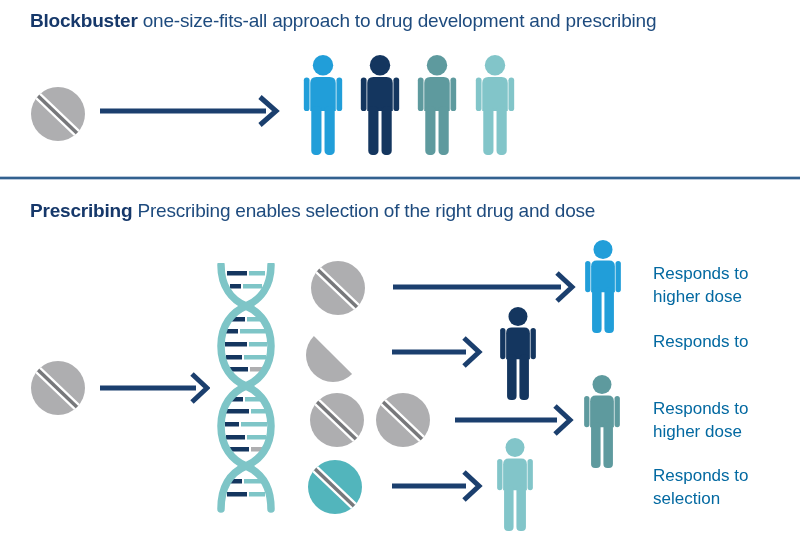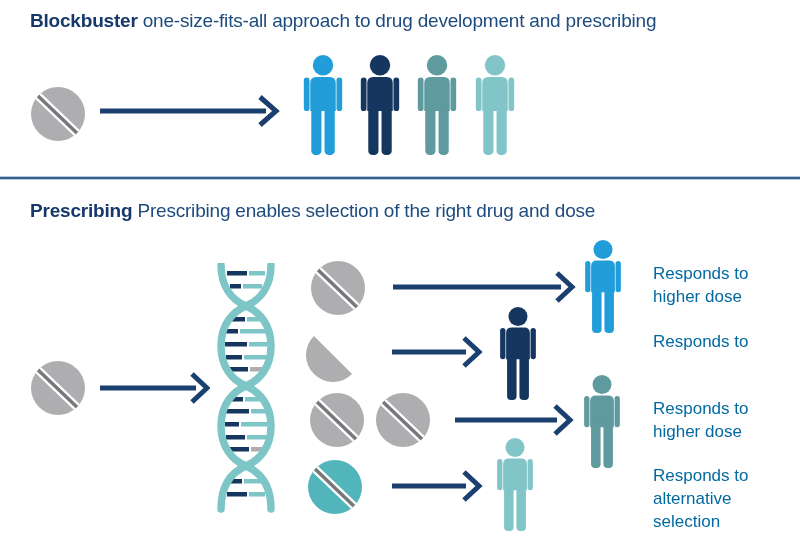--- a/index.html
+++ b/index.html
@@ -280,17 +280,16 @@
   </div>
   <div class="abs outcome-label" style="left:653px;top:330px;">
     <div>Responds to</div>
   </div>
   <div class="abs outcome-label" style="left:653px;top:397px;">
     <div>Responds to</div>
     <div>higher dose</div>
   </div>
   <div class="abs outcome-label" style="left:653px;top:464px;">
     <div>Responds to</div>
-    <div>alternative</div>
     <div>selection</div>
   </div>
 
 </div>
 
 </body></html>

